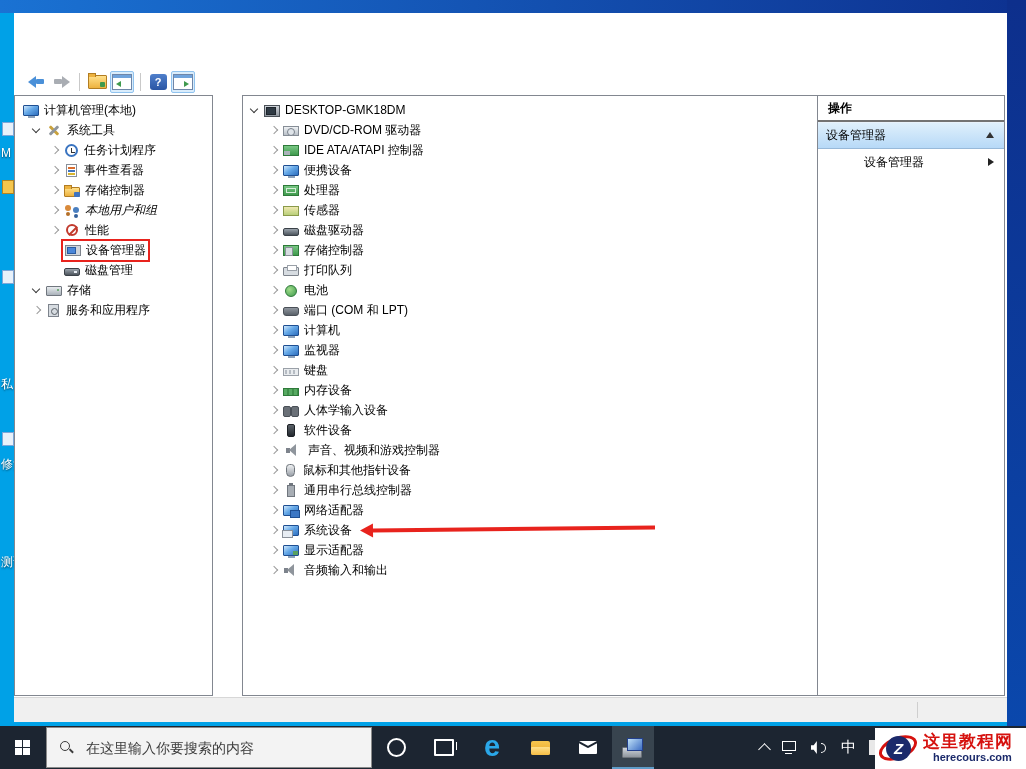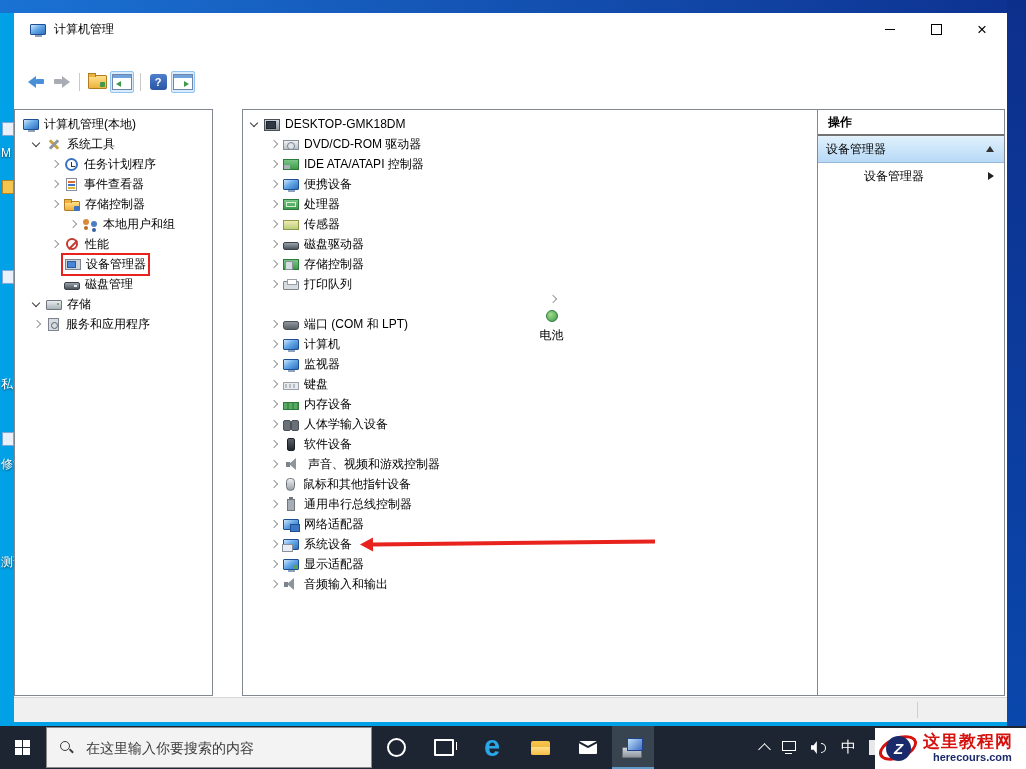--- a/index.html
+++ b/index.html
@@ -38,21 +38,21 @@
   .tb-folder{width:17px;height:12px;background:linear-gradient(#ffe08a,#edb23f);border:1px solid #b27d22;border-radius:1px;position:relative;}
   .tb-folder::before{content:'';position:absolute;left:-1px;top:-3px;width:6px;height:3px;background:#edb23f;border:1px solid #b27d22;border-bottom:none;}
   .tb-folder::after{content:'';position:absolute;right:1px;bottom:1px;width:5px;height:5px;background:#3f9a4d;border-radius:1px;}
   .tb-pane{width:18px;height:14px;background:#fff;border:1px solid #6f86a8;position:relative;}
   .tb-pane::before{content:'';position:absolute;left:0;top:0;right:0;height:3px;background:#6fa3dc;}
   .tb-pane::after{content:'';position:absolute;left:3px;top:6px;width:0;height:0;border-top:3px solid transparent;border-bottom:3px solid transparent;border-right:5px solid #3f9a4d;}
   .tb-pane.play::after{left:auto;right:3px;border-right:none;border-left:5px solid #3f9a4d;}
   .tb-help{width:17px;height:16px;background:linear-gradient(#4f7fcb,#2a55a4);border-radius:3px;color:#fff;font-size:11px;font-weight:bold;display:grid;place-items:center;}
 
   
-  .pane{position:absolute;top:96px;bottom:26px;background:#fff;border:1px solid #828790;box-sizing:border-box;overflow:hidden;}
+  .pane{position:absolute;top:82px;bottom:26px;background:#fff;border:1px solid #828790;box-sizing:border-box;overflow:hidden;}
   .pane-left{left:0;width:199px;}
   .pane-center{left:204px;width:594px;margin-left:24px;}
   .pane-right{left:803px;width:188px;}
   .tree{padding-top:4px;}
   .tree-row{height:20px;display:flex;align-items:center;gap:5px;font-size:12px;color:#000;position:relative;white-space:nowrap;}
   .chev{width:10px;height:10px;flex:none;position:relative;}
   .chev.right::before{content:'';position:absolute;left:3px;top:2px;width:5px;height:5px;border-right:1px solid #9a9a9a;border-top:1px solid #9a9a9a;transform:rotate(45deg);}
   .chev.down::before{content:'';position:absolute;left:2px;top:1px;width:5px;height:5px;border-right:1.5px solid #3c3c3c;border-top:1.5px solid #3c3c3c;transform:rotate(135deg);}
   .red-box{display:inline-flex;align-items:center;gap:5px;outline:2px solid #e8231d;outline-offset:1px;padding:0 1px;}
   .red-arrow{position:absolute;left:130px;top:7px;width:282px;height:4px;background:#e8231d;transform:rotate(-0.6deg);}
@@ -192,35 +192,20 @@
   <div class="desk-frag" style="top:122px;"></div>
   <span class="desk-label" style="top:146px;">M</span>
   <div class="desk-frag" style="top:180px;background:#f5c64e;border-color:#b28422;"></div>
   <div class="desk-frag" style="top:270px;"></div>
   <span class="desk-label" style="top:376px;">私</span>
   <div class="desk-frag" style="top:432px;"></div>
   <span class="desk-label" style="top:456px;">修复</span>
   <span class="desk-label" style="top:554px;">测试</span>
 
   <div class="window">
-    <div class="titlebar">
-      <span class="ic ic-title"></span>
-      <span class="title-text">计算机管理</span>
-      <div class="win-btns">
-        <div class="win-btn">
-            <span class="glyph-min"></span>
-          </div>
-        <div class="win-btn">
-            <span class="glyph-max"></span>
-          </div>
-        <div class="win-btn">
-            <span class="glyph-close">×</span>
-          </div>
-      </div>
-    </div>
 
 
     <div class="toolbar">
       <div class="tool-btn">
           <span class="arr back"></span>
         </div>
       <div class="tool-btn">
           <span class="arr fwd"></span>
         </div>
       <div class="tb-sep"></div>
@@ -258,21 +243,21 @@
           <div class="tree-row" style="padding-left: 34px;">
             <span class="chev right"></span>
             <span class="ic ic-event-viewer"></span>
             <span>事件查看器</span>
           </div>
           <div class="tree-row" style="padding-left: 34px;">
             <span class="chev right"></span>
             <span class="ic ic-shared-folders"></span>
             <span>存储控制器</span>
           </div>
-          <div class="tree-row" style="padding-left: 52px;">
+          <div class="tree-row" style="padding-left: 34px; font-style: italic;">
             <span class="chev right"></span>
             <span class="ic ic-local-users"></span>
             <span>本地用户和组</span>
           </div>
           <div class="tree-row" style="padding-left: 34px;">
             <span class="chev right"></span>
             <span class="ic ic-performance"></span>
             <span>性能</span>
           </div>
           <div class="tree-row" style="padding-left: 34px;">
@@ -340,21 +325,21 @@
           <div class="tree-row" style="padding-left: 25px;">
             <span class="chev right"></span>
             <span class="ic ic-storage-controller"></span>
             <span>存储控制器</span>
           </div>
           <div class="tree-row" style="padding-left: 25px;">
             <span class="chev right"></span>
             <span class="ic ic-print-queue"></span>
             <span>打印队列</span>
           </div>
-          <div class="tree-row" style="padding-left: 25px; flex-direction: column;">
+          <div class="tree-row" style="padding-left: 25px;">
             <span class="chev right"></span>
             <span class="ic ic-battery"></span>
             <span>电池</span>
           </div>
           <div class="tree-row" style="padding-left: 25px;">
             <span class="chev right"></span>
             <span class="ic ic-ports"></span>
             <span>端口 (COM 和 LPT)</span>
           </div>
           <div class="tree-row" style="padding-left: 25px;">

